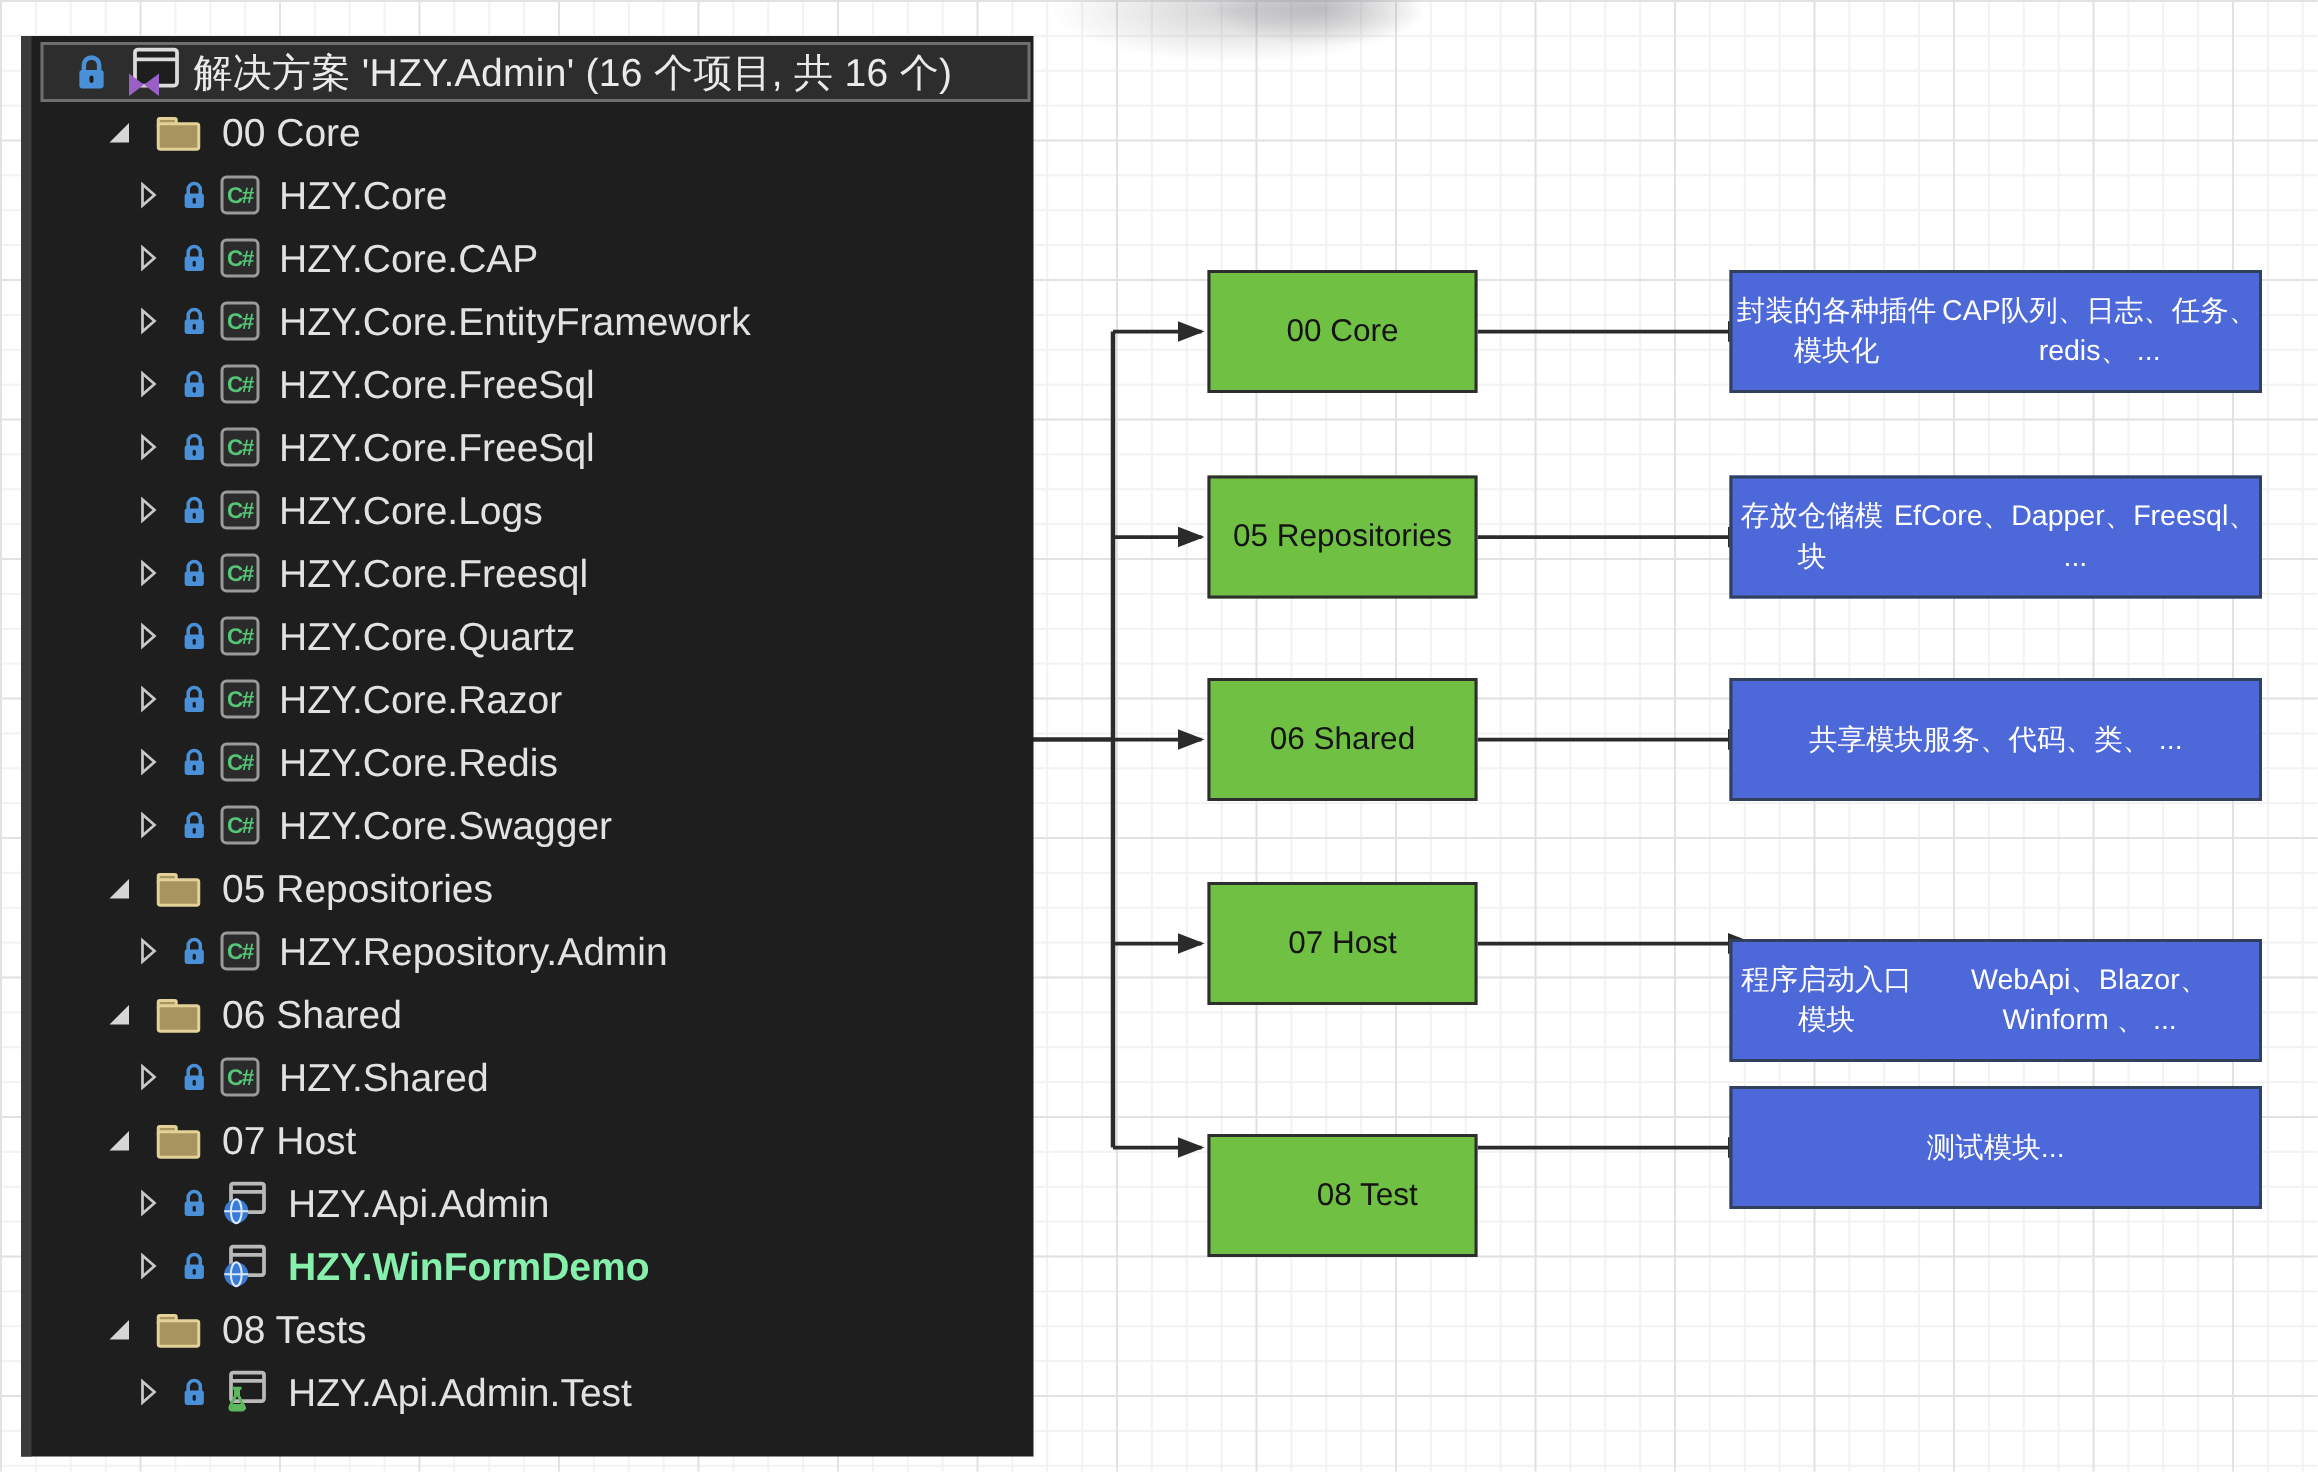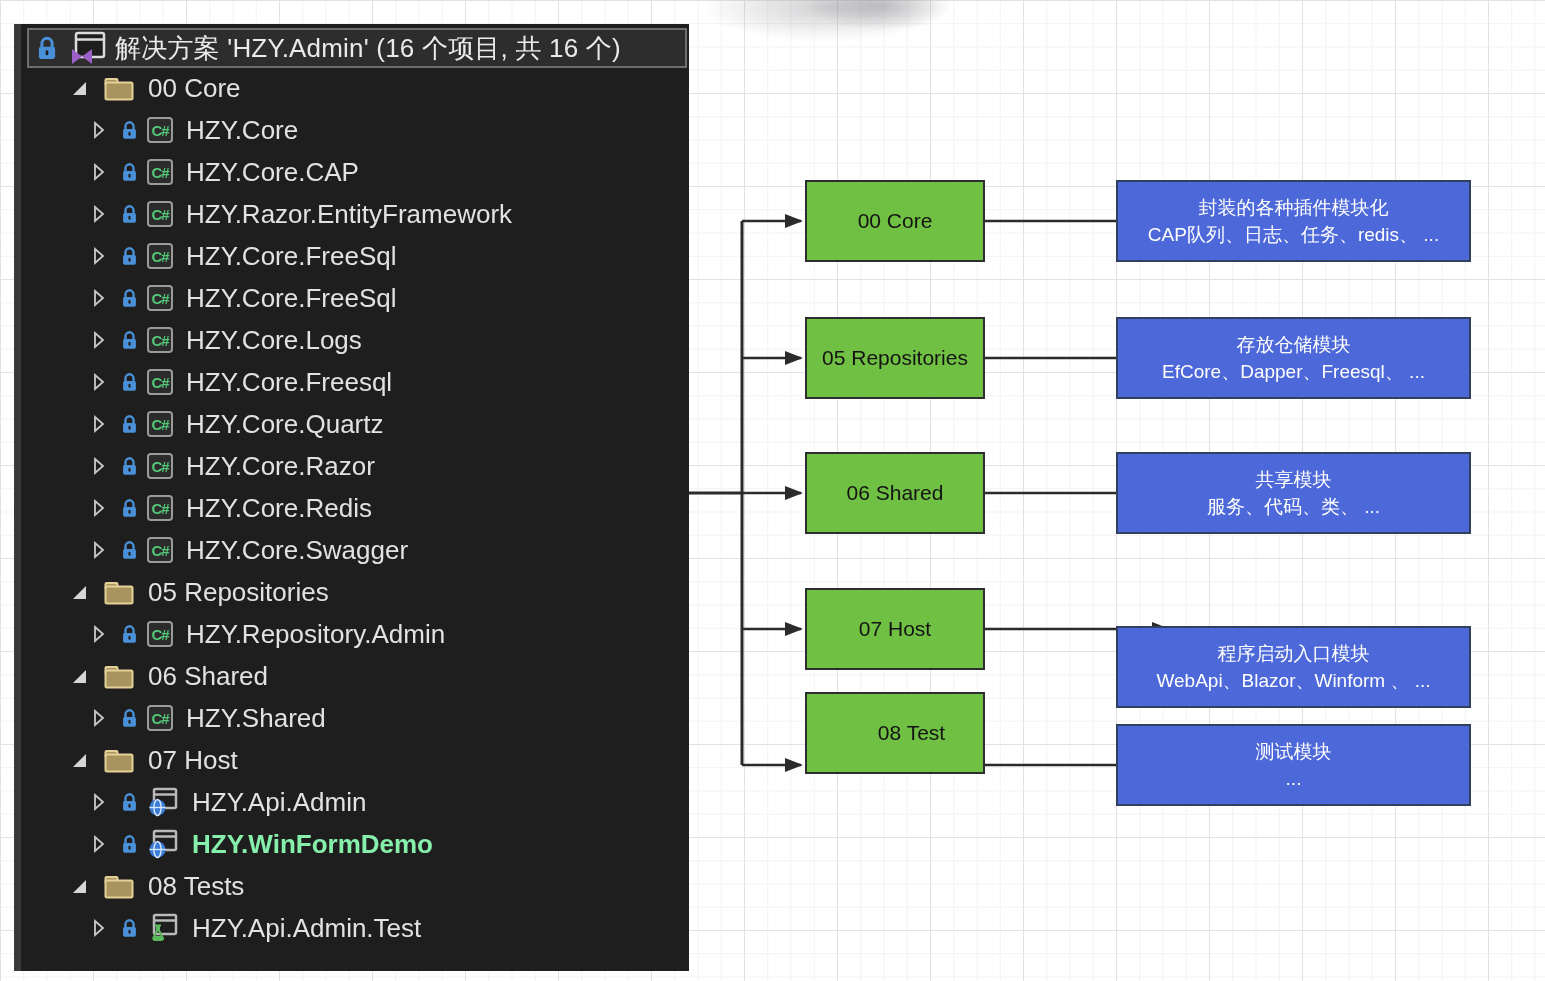--- a/index.html
+++ b/index.html
@@ -21,21 +21,21 @@
     background:radial-gradient(ellipse at center, rgba(120,120,125,.38), rgba(120,120,125,0) 72%);}
 
   
   .panel{
     position:absolute;left:14px;top:24px;width:675px;height:947px;
     background:#1e1e1e;border-left:7px solid #3a3a3a;box-sizing:border-box;
   }
   .title-row{
     position:absolute;left:6px;top:4px;right:2px;height:40px;
     background:#2d2d2d;border:2px solid #6e6e6e;box-sizing:border-box;
-    display:flex;align-items:center;gap:9px;padding-left:6px;
+    display:flex;align-items:center;gap:9px;padding-left:20px;
   }
   .title-text{color:#eaeaea;font-size:26px;white-space:nowrap;letter-spacing:.2px;}
   .tree{position:absolute;left:0;top:43px;right:0;}
   .trow{height:42px;display:flex;align-items:center;color:#e2e2e2;font-size:26px;white-space:nowrap;}
   .trow .tlbl{margin-left:13px;}
   .trow.bold .tlbl{font-weight:bold;color:#86efac;}
   
   .trow.folder .exp{margin-left:48px;}
   .trow.project .exp{margin-left:68px;}
   .exp{width:20px;display:flex;align-items:center;justify-content:center;}
@@ -51,23 +51,23 @@
 
   
   .diagram-svg{position:absolute;left:0;top:0;}
   .gbox{
     position:absolute;left:805px;width:180px;height:82px;box-sizing:border-box;
     background:#70c043;border:2px solid #2e2e2e;
     display:flex;align-items:center;justify-content:center;
     color:#141414;font-size:21px;
   }
   .bbox{
-    position:absolute;left:1116px;width:355px;height:82px;box-sizing:border-box;
+    position:absolute;left:1153px;width:355px;height:82px;box-sizing:border-box;
     background:#4d68d8;border:2px solid #31405c;
-    display:flex;flex-direction:column;align-items:center;justify-content:center;
+    display:flex;flex-direction:row;align-items:center;justify-content:center;
     color:#ffffff;font-size:19px;line-height:27px;text-align:center;
   }
 </style>
 </head>
 <body>
 
 <div class="smudge s1"></div>
 <div class="smudge s2"></div>
 
 <svg class="diagram-svg" width="1545" height="981">
@@ -173,21 +173,21 @@
     <span class="lock">
           <svg width="19" height="22" viewBox="0 0 16 17">
             <path d="M4.6 8 V5.4 a3.4 3.4 0 0 1 6.8 0 V8" fill="none" stroke="#4a90d9" stroke-width="2"></path>
             <rect x="2.6" y="7.6" width="10.8" height="8.2" rx="1.4" fill="#4a90d9"></rect>
             <rect x="7.1" y="10" width="1.8" height="3.4" rx="0.9" fill="#1e1e1e"></rect>
           </svg>
         </span>
     <span class="ticon">
           <span class="cs-badge">C#</span>
         </span>
-    <span class="tlbl">HZY.Razor.EntityFramework</span>
+    <span class="tlbl">HZY.Core.EntityFramework</span>
   </div>
       <div class="trow project">
     <span class="exp">
           <svg width="14" height="20" viewBox="0 0 14 20">
             <path d="M3 3 L11 10 L3 17 Z" fill="none" stroke="#c9c9c9" stroke-width="1.8"></path>
           </svg>
         </span>
     <span class="lock">
           <svg width="19" height="22" viewBox="0 0 16 17">
             <path d="M4.6 8 V5.4 a3.4 3.4 0 0 1 6.8 0 V8" fill="none" stroke="#4a90d9" stroke-width="2"></path>
@@ -523,21 +523,21 @@
     <div>
     <div class="gbox" style="top: 588px;">
       <span>07 Host</span>
     </div>
     <div class="bbox" style="top: 588px; margin-top: 38px;">
       <div>程序启动入口模块</div>
       <div>WebApi、Blazor、Winform 、 ...</div>
     </div>
   </div>
     <div>
-    <div class="gbox" style="top: 692px; padding-left: 33px;">
+    <div class="gbox" style="top: 756px; padding-left: 33px;">
       <span>08 Test</span>
     </div>
     <div class="bbox" style="top: 724px;">
       <div>测试模块</div>
       <div>...</div>
     </div>
   </div>
   </div>
 
 </body></html>

